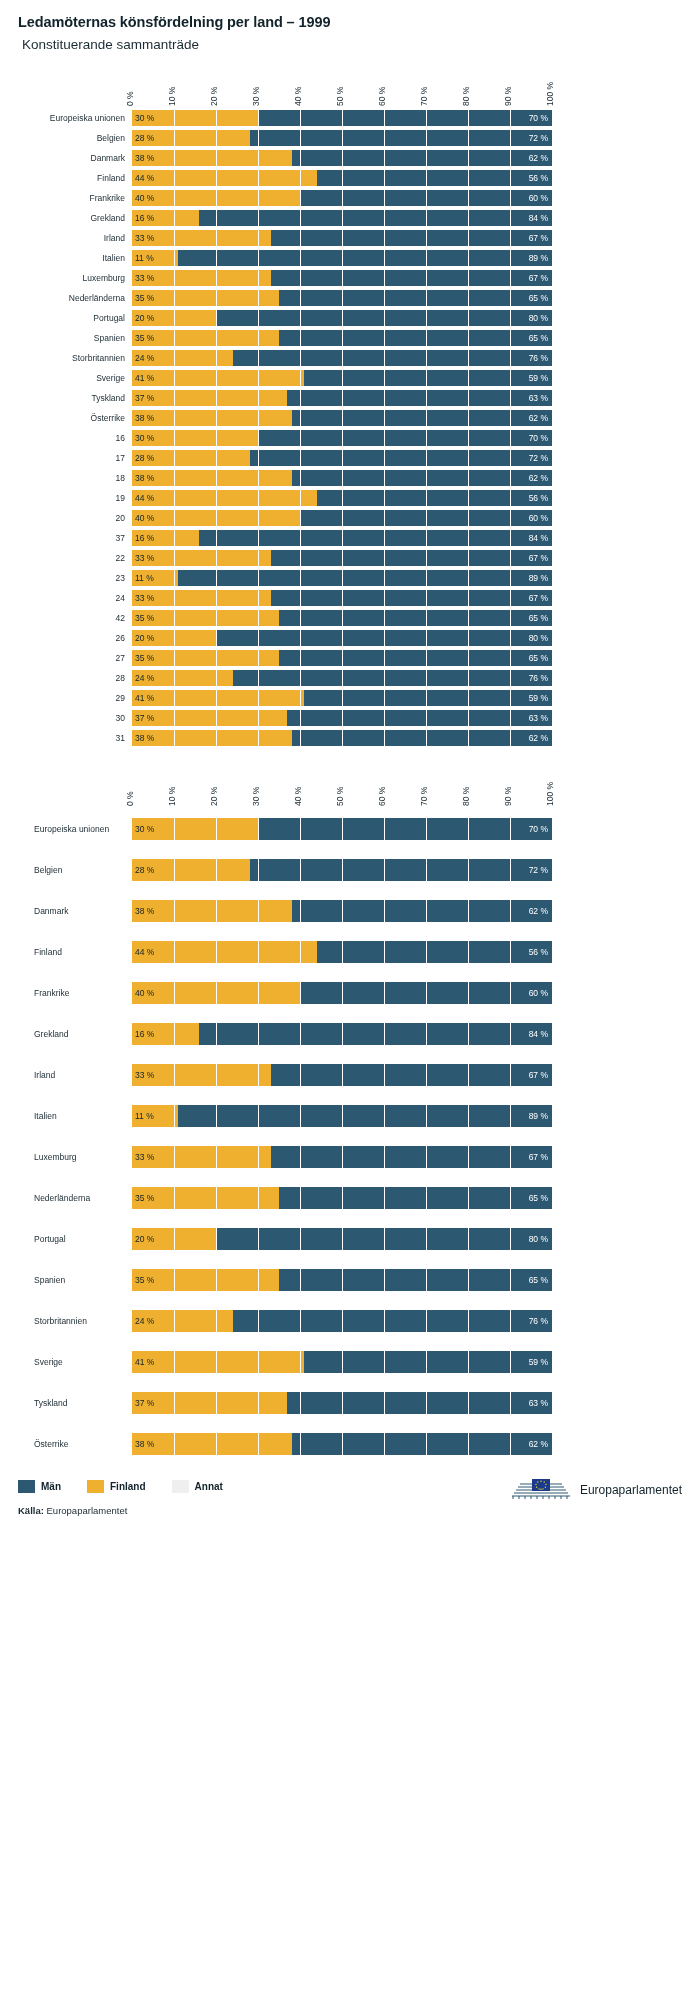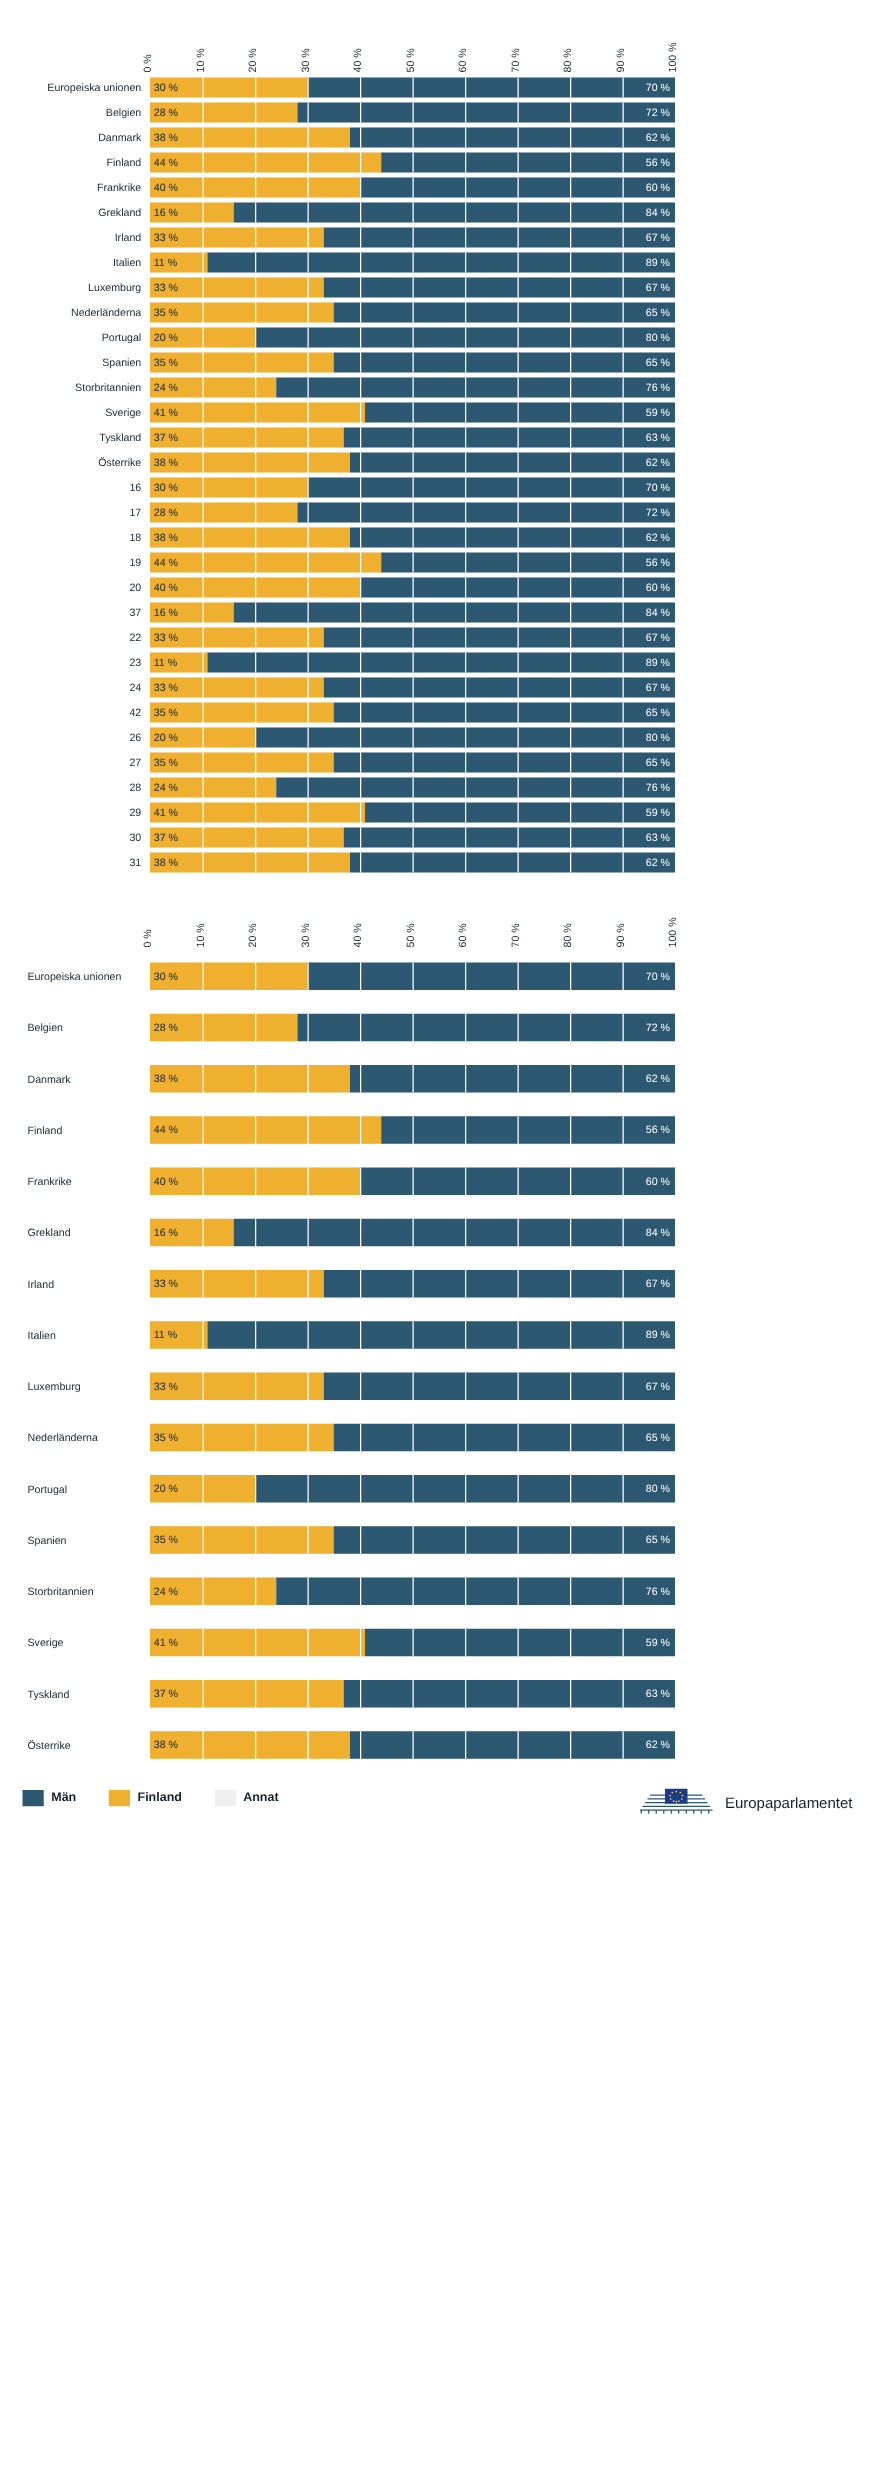--- a/index.html
+++ b/index.html
@@ -15,21 +15,21 @@
   .title{
     font-size:14.5px;font-weight:bold;color:#12232b;
     margin:0 0 7px 18px;letter-spacing:-0.1px;
   }
   .subtitle{
     font-size:13.5px;font-weight:normal;color:#1b2b33;
     margin:0 0 10px 22px;
   }
 
   
-  .chart{position:relative;margin:0 12px 0 0;}
+  .chart{position:relative;margin:0 12px 0 0;padding-left:12px;}
   .axis-row{position:relative;height:46px;}
   .axis-tick{
     position:absolute;bottom:2px;
     font-size:8.5px;color:#1b2b33;white-space:nowrap;
     transform-origin:left bottom;
     transform:rotate(-90deg);
   }
   .plot{position:relative;}
   .row{position:relative;display:flex;align-items:center;}
   .rowlabel{
@@ -79,20 +79,22 @@
 
   .brand{position:absolute;right:18px;top:-4px;display:flex;align-items:center;gap:8px;}
   .brand-name{font-size:12px;color:#12232b;}
   .ep-logo{width:62px;height:28px;}
 </style>
 </head>
 <body>
 
 <div class="page">
 
+  <h1 class="title">Ledamöternas könsfördelning per land – 1999</h1>
+  <h2 class="subtitle">Konstituerande sammanträde</h2>
 
   <div class="chart" id="chart1">
     <div class="axis-wrap">
       <div class="axis-row">
           <span class="axis-tick" style="left: 3px;">0 %</span>
           <span class="axis-tick" style="left: 45px;">10 %</span>
           <span class="axis-tick" style="left: 87px;">20 %</span>
           <span class="axis-tick" style="left: 129px;">30 %</span>
           <span class="axis-tick" style="left: 171px;">40 %</span>
           <span class="axis-tick" style="left: 213px;">50 %</span>
@@ -1182,14 +1184,18 @@
             <circle cx="26.6" cy="11.2" r="0.7"></circle>
               <circle cx="26" cy="8.4" r="0.7"></circle>
             <circle cx="27.8" cy="6" r="0.7"></circle>
               <circle cx="31" cy="13.3" r="0.7"></circle>
           </g>
         </svg>
         <span class="brand-name">Europaparlamentet</span>
       </div>
     </div>
 
+    <div class="source">
+      <b>Källa:</b>
+      <span>Europaparlamentet</span>
+    </div>
   </div>
 </div>
 
 </body></html>

